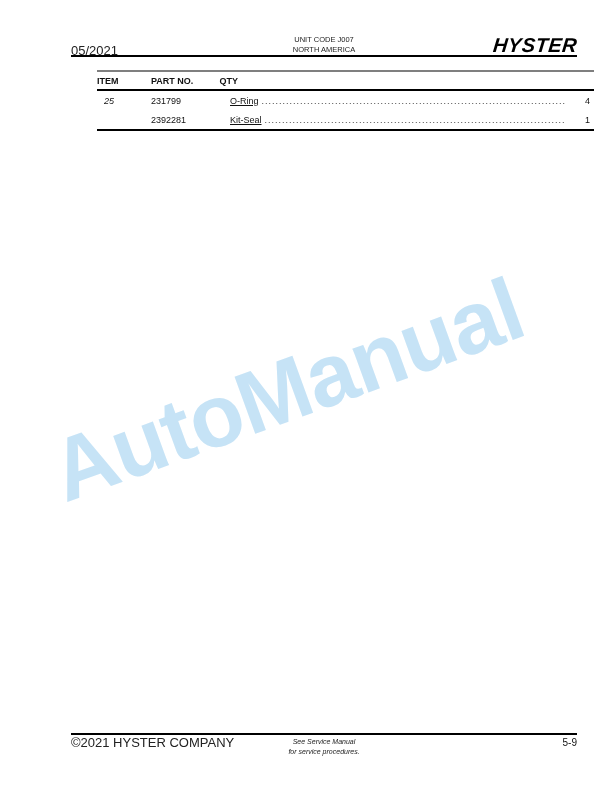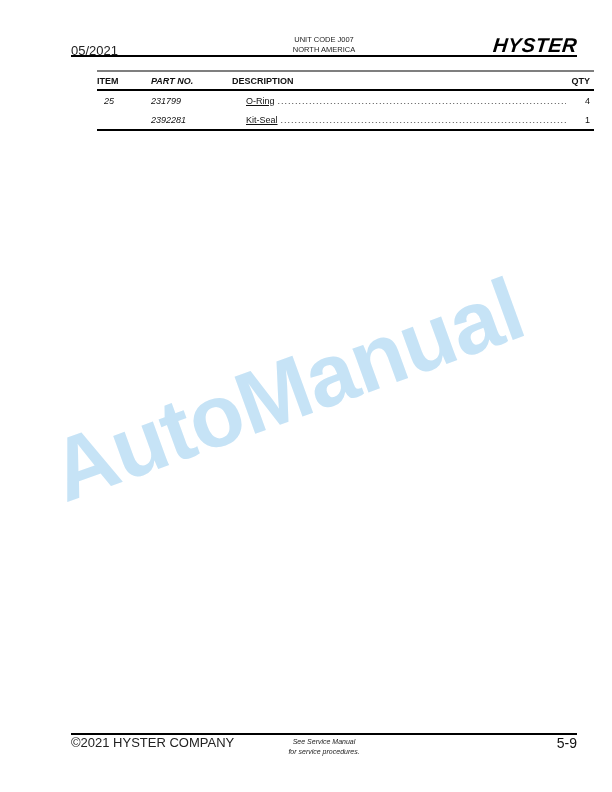--- a/index.html
+++ b/index.html
@@ -42,21 +42,21 @@
     font-size:9px;
     margin-left:20px;
   }
   .rule-gray { height:2px; background:#7f7f7f; }
   .rule-black { height:2px; background:#000; }
   .rule-black-thin { height:1.5px; background:#000; }
   .t-row { display:flex; align-items:center; }
   .t-head { height:17px; font-weight:bold; }
   .t-body { height:19px; }
   .col-item { width:54px; flex:0 0 auto; }
-  .col-part { width:81px; flex:0 0 auto;font-style:italic; }
+  .col-part { width:65px; flex:0 0 auto; }
   .col-desc { flex:1 1 auto; display:flex; align-items:baseline; overflow:hidden; }
   .col-qty  { width:26px; flex:0 0 auto; text-align:right; padding-right:4px; }
   .cell-item-val { padding-left:7px;font-style:italic; }
   .cell-desc-val { padding-left:14px; white-space:nowrap;text-decoration:underline; }
   .dots {
     flex:1 1 auto; overflow:hidden; white-space:nowrap;
     margin-left:3px; margin-right:2px; color:#333;
     letter-spacing:1px; font-size:9px;
   }
 
@@ -78,21 +78,21 @@
     position:absolute; left:71px; top:738px;
     font-size:13px; line-height:9px; color:#222;
   }
   .ftr-center {
     position:absolute; left:71px; top:737px; width:506px;
     text-align:center; font-style:italic;
     font-size:7px; line-height:9.5px; color:#222;
   }
   .ftr-page {
     position:absolute; top:738px; right:35px;
-    font-size:14px; line-height:10px; color:#111;
+    font-size:10px; line-height:10px; color:#111;
   }
 </style>
 </head>
 <body>
 
 <div class="layer" id="watermark-layer">
   <div class="watermark" style="color: rgb(198, 227, 246);">AutoManual</div>
 </div>
 
 <div class="layer" id="content-layer">
@@ -103,21 +103,20 @@
     <div>NORTH AMERICA</div>
   </div>
   <div class="brand-logo">HYSTER</div>
   <div class="hdr-rule"></div>
 
   <div class="parts-table">
     <div class="rule-gray"></div>
     <div class="t-row t-head">
       <div class="col-item">ITEM</div>
       <div class="col-part">PART NO.</div>
-      <div class="col-desc">DESCRIPTION</div>
       <div class="col-qty">QTY</div>
     </div>
     <div class="rule-black"></div>
 
     <div class="t-row t-body">
       <div class="col-item"><span class="cell-item-val">25</span></div>
       <div class="col-part">231799</div>
       <div class="col-desc">
         <span class="cell-desc-val">O-Ring</span>
         <span class="dots">............................................................................................................................................................................................................................................................................................................</span>

